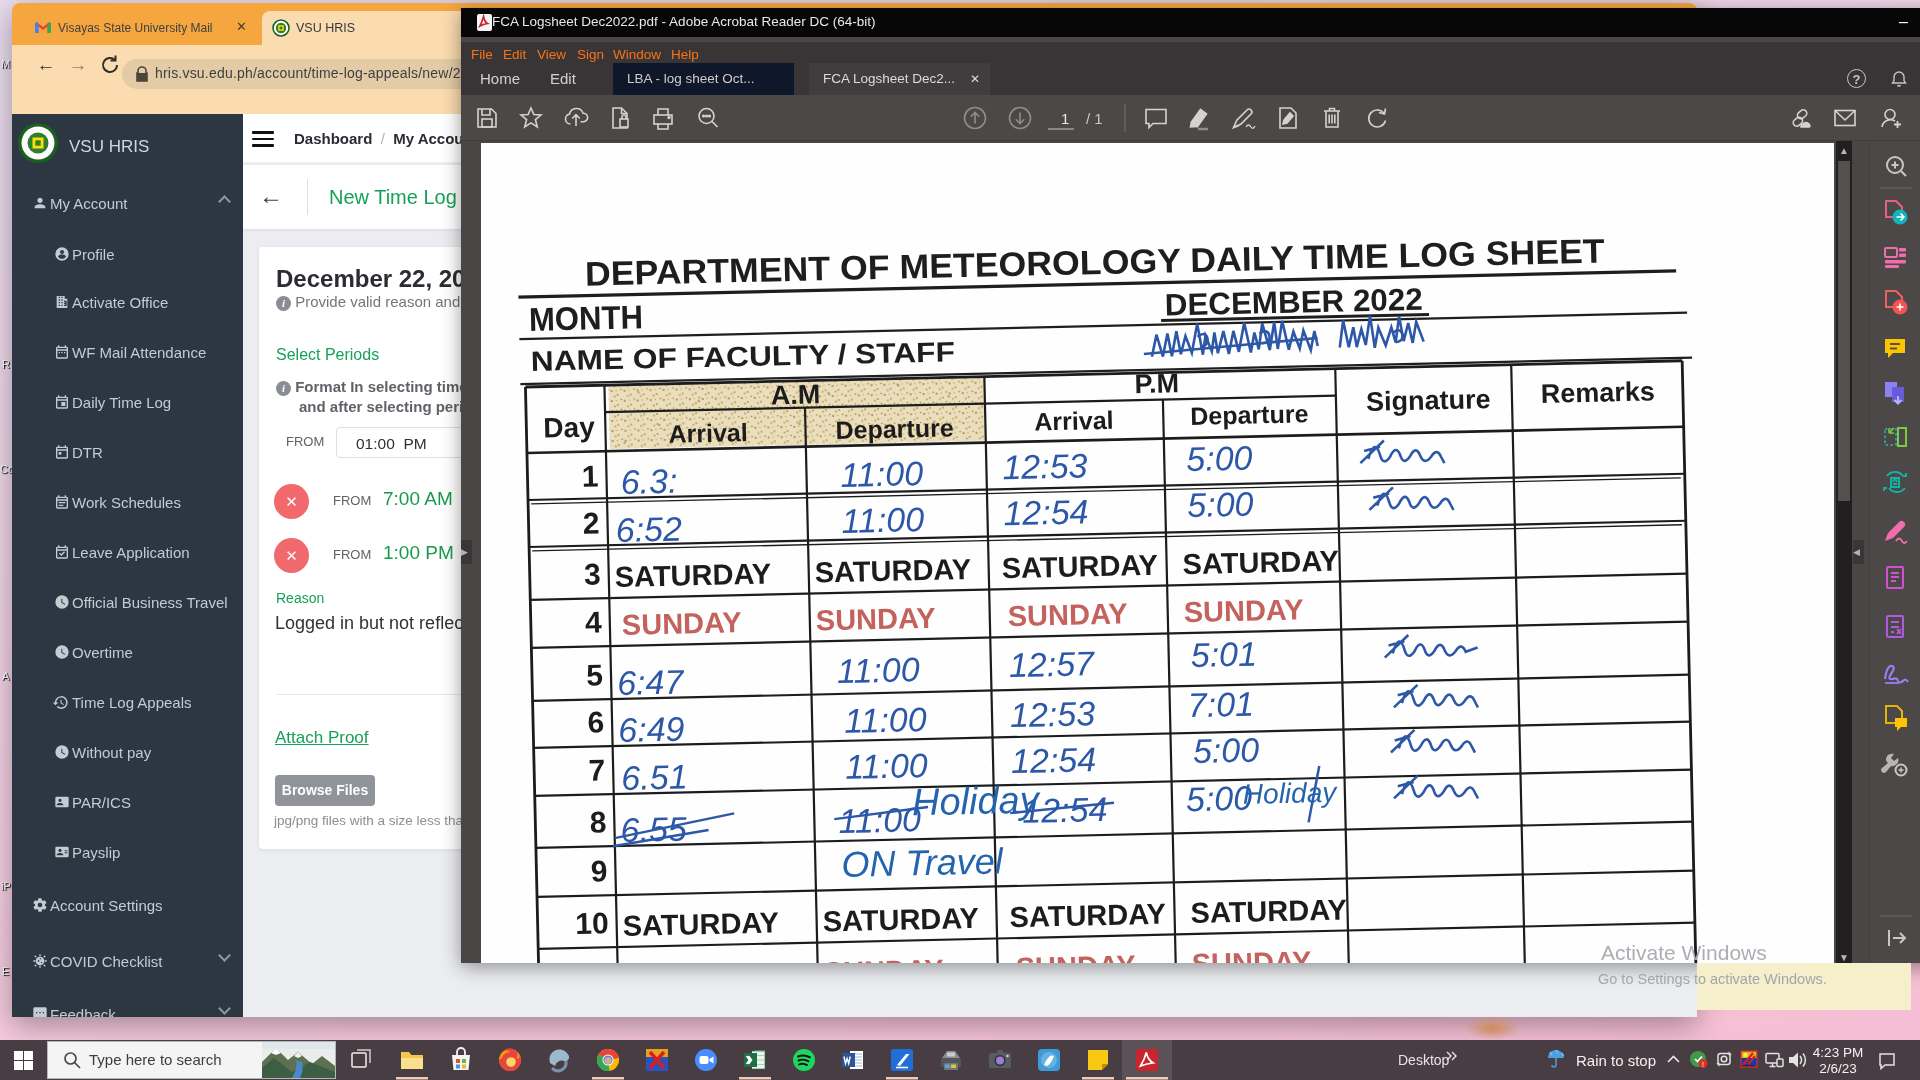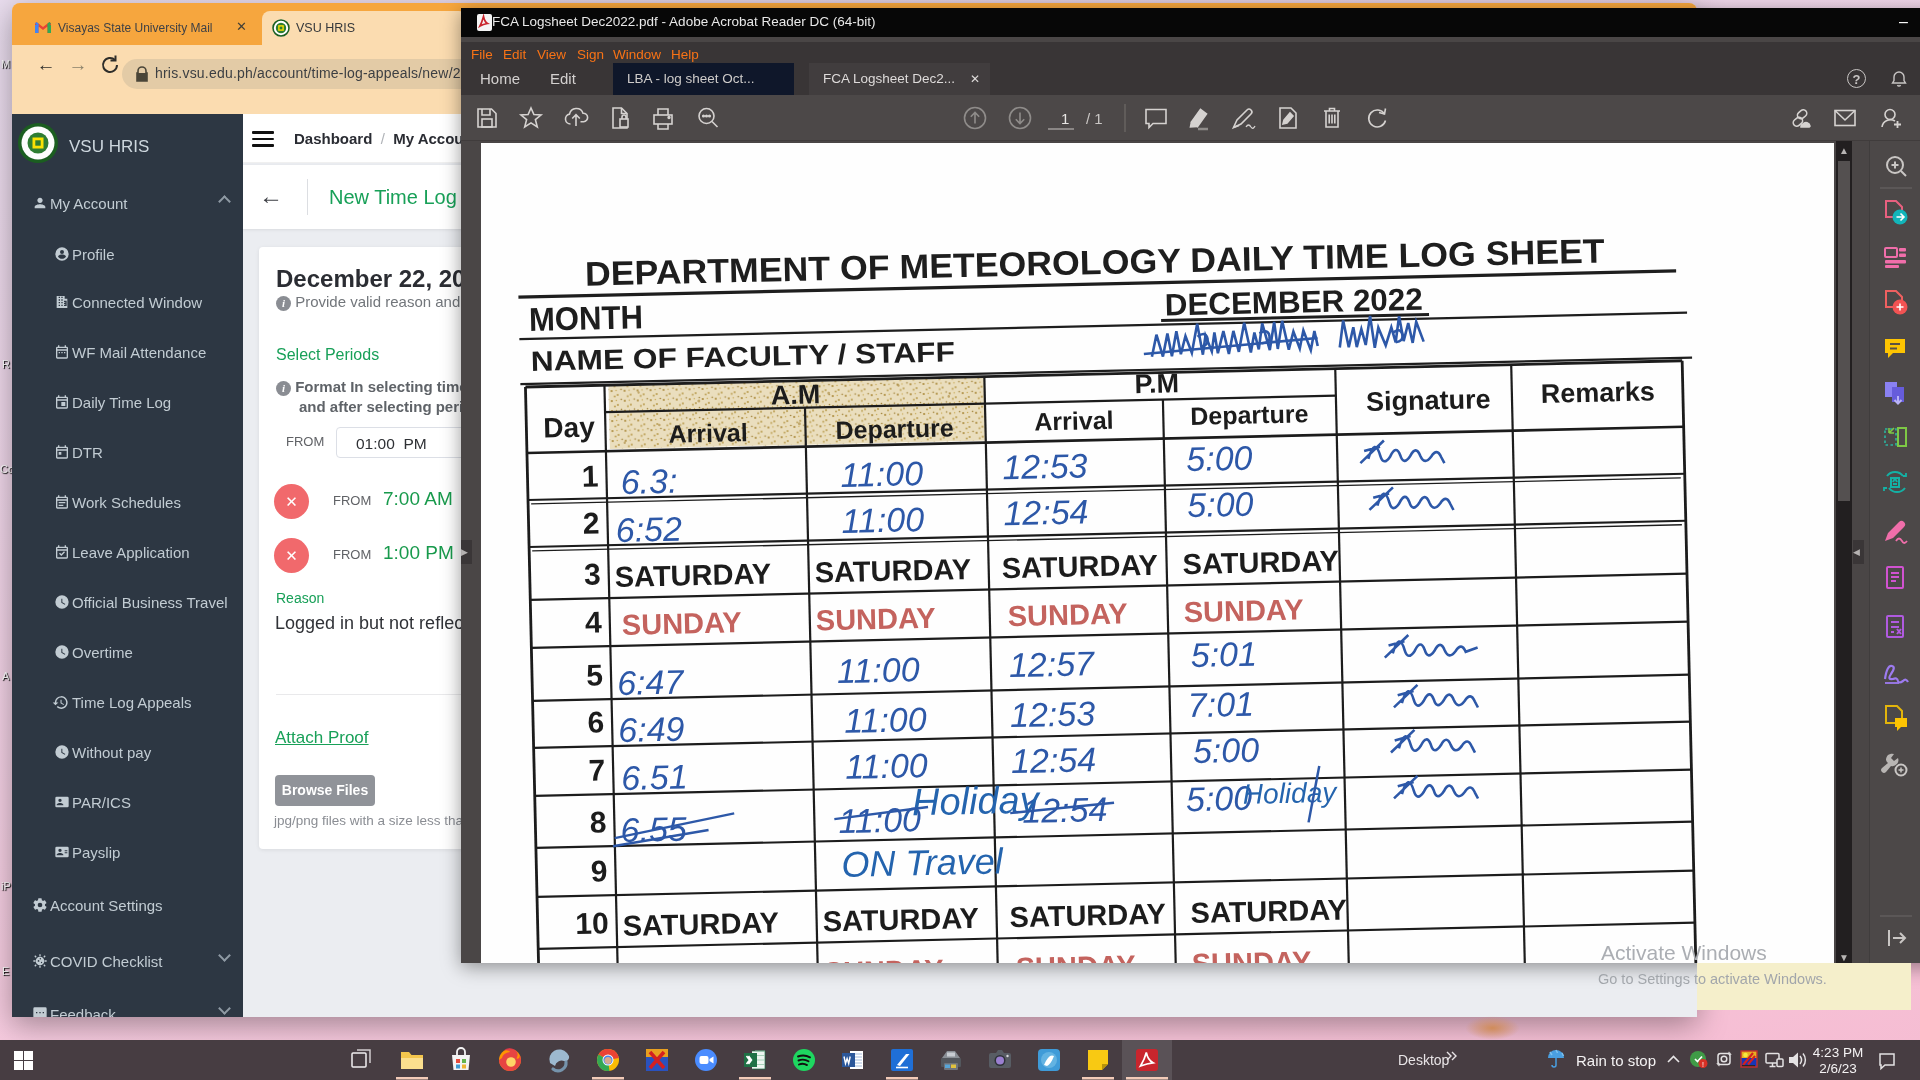--- a/index.html
+++ b/index.html
@@ -162,21 +162,21 @@
       <div class="sitem" style="top:131px;">
           <svg class="ic" style="left:42px" width="16" height="16" viewBox="0 0 24 24" fill="#c2ccd3">
             <path d="M12 2a10 10 0 1 0 0 20 10 10 0 0 0 0-20zm0 4a3 3 0 1 1 0 6 3 3 0 0 1 0-6zm0 13.2c-2.5 0-4.7-1.3-6-3.2 0-2 4-3.1 6-3.1s6 1.1 6 3.1c-1.3 1.9-3.5 3.2-6 3.2z"></path>
           </svg>
           <span class="tx" style="left:60px;">Profile</span>
         </div>
       <div class="sitem" style="top:179px;">
           <svg class="ic" style="left:42px" width="16" height="16" viewBox="0 0 24 24" fill="#c2ccd3">
             <path d="M4 21V3h12v4h4v14H4zm3-3h2v-2H7v2zm0-4h2v-2H7v2zm0-4h2V8H7v2zm0-4h2V4H7v2zm4 12h2v-2h-2v2zm0-4h2v-2h-2v2zm0-4h2V8h-2v2zm0-4h2V4h-2v2zm4 12h4v-8h-4v2h2v1h-2v2h2v1h-2v2z"></path>
           </svg>
-          <span class="tx" style="left:60px;">Connected Window</span>
+          <span class="tx" style="left:60px;">Activate Office</span>
         </div>
       <div class="sitem" style="top:229px;">
           <svg class="ic" style="left:42px" width="16" height="16" viewBox="0 0 24 24" fill="#c2ccd3">
             <path d="M19 4h-1V2h-2v2H8V2H6v2H5a2 2 0 0 0-2 2v14a2 2 0 0 0 2 2h14a2 2 0 0 0 2-2V6a2 2 0 0 0-2-2zm0 16H5V10h14v10zM5 8V6h14v2H5zm4 6H7v-2h2v2zm4 0h-2v-2h2v2zm4 0h-2v-2h2v2z"></path>
           </svg>
           <span class="tx" style="left:60px;">WF Mail Attendance</span>
         </div>
       <div class="sitem" style="top:279px;">
           <svg class="ic" style="left:42px" width="16" height="16" viewBox="0 0 24 24" fill="#c2ccd3">
             <path d="M19 4h-1V2h-2v2H8V2H6v2H5a2 2 0 0 0-2 2v14a2 2 0 0 0 2 2h14a2 2 0 0 0 2-2V6a2 2 0 0 0-2-2zm0 16H5V10h14v10zM5 8V6h14v2H5zm6 4h6v6h-6v-6z"></path>
@@ -654,20 +654,36 @@
 <div id="actw1" class="abs">Activate Windows</div>
 <div id="actw2" class="abs">Go to Settings to activate Windows.</div>
 
 <div id="taskbar" class="abs">
   <svg style="position:absolute;left:14px;top:11px" width="19" height="19" viewBox="0 0 19 19">
       <rect x="0" y="0" width="9" height="9" fill="#fff"></rect>
       <rect x="10" y="0" width="9" height="9" fill="#fff"></rect>
       <rect x="0" y="10" width="9" height="9" fill="#fff"></rect>
       <rect x="10" y="10" width="9" height="9" fill="#fff"></rect>
     </svg>
+  <div id="search">
+    <svg style="position:absolute;left:15px;top:9px" width="18" height="18" viewBox="0 0 18 18">
+        <circle cx="7.5" cy="7.5" r="5.5" fill="none" stroke="#4a4a4a" stroke-width="1.7"></circle>
+        <path d="M11.5 11.5 17 17" stroke="#4a4a4a" stroke-width="1.7"></path>
+      </svg>
+    <div class="ph">Type here to search</div>
+    <svg style="position:absolute;right:0;top:0" width="73" height="36" viewBox="0 0 73 36">
+        <rect width="73" height="36" fill="#e9edec"></rect>
+        <path d="M0 20 L14 6 L26 18 L36 10 L50 22 L60 14 L73 24 V36 H0 z" fill="#5d7150"></path>
+        <path d="M0 26 L12 16 L30 30 L48 20 L73 30 V36 H0 z" fill="#3c5e45"></path>
+        <path d="M14 6 L19 11 L14 13 L9 11 z" fill="#fdfdfd"></path>
+        <path d="M36 10 L40 14 L36 16 L32 14 z" fill="#f0f2ef"></path>
+        <path d="M30 36 Q36 26 34 18 L40 20 Q42 28 38 36 z" fill="#4a88c8"></path>
+        <rect y="0" width="73" height="7" fill="#dfe7ea"></rect>
+      </svg>
+  </div>
   <div style="position:absolute;left:1122px;top:0;width:50px;height:40px;background:#5a5257;"></div>
   <svg style="position:absolute;left:0;top:0" width="1920" height="40" viewBox="0 0 1920 40">
 
     <g transform="translate(361,20)" fill="none" stroke="#f2f0f1" stroke-width="1.5">
         <rect x="-9" y="-7" width="14" height="14" rx="1"></rect>
         <path d="M-4 -10 h13 v13" opacity=".8"></path>
       </g>
 
     <g transform="translate(412,20)">
         <path d="M-11 -8 h8 l2.5 3 H11 V9 H-11 z" fill="#f4c64d"></path>

